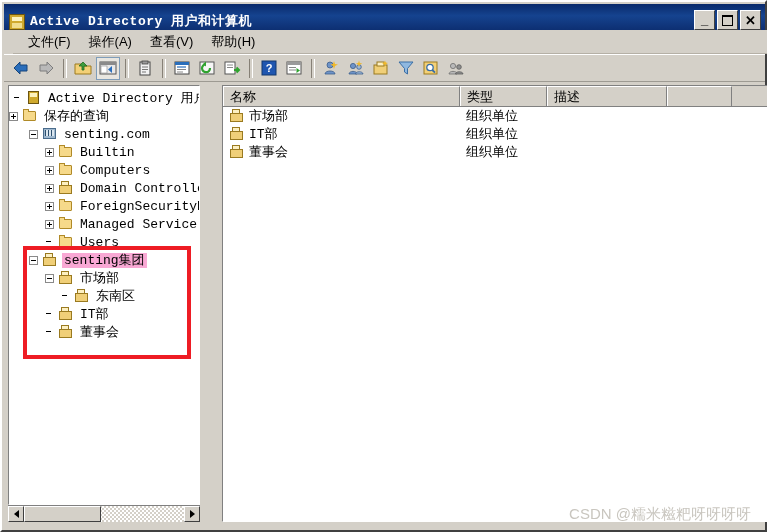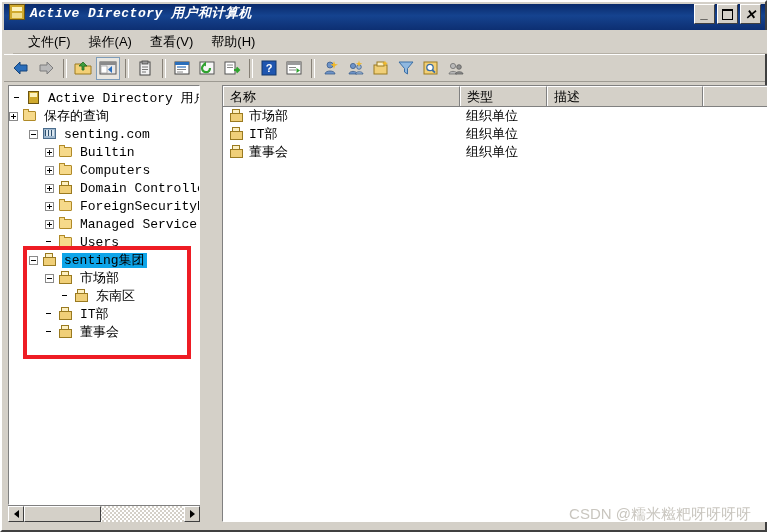--- a/index.html
+++ b/index.html
@@ -12,21 +12,21 @@
     position:relative;width:767px;height:532px;
     background:#d4d0c8;box-sizing:border-box;
     border-left:2px solid #ffffff;border-top:2px solid #ffffff;
     border-right:2px solid #404040;border-bottom:2px solid #404040;
   }
 
   
   .titlebar{
     position:absolute;left:2px;top:2px;width:761px;height:26px;
     background:linear-gradient(to bottom,#0a2a6b 0%,#15438f 45%,#0d2f72 100%);
-    display:flex;align-items:flex-start;box-sizing:border-box;padding:0 2px;font-style:italic;
+    display:flex;align-items:flex-end;box-sizing:border-box;padding:0 2px;
   }
   .title-icon{
     width:16px;height:16px;margin:0 5px 0 3px;position:relative;flex:none;
     background:#cfa92e;border:1px solid #6b5411;box-sizing:border-box;
   }
   .title-icon:before{
     content:"";position:absolute;left:2px;top:2px;width:10px;height:4px;
     background:#fdf3c0;
   }
   .title-icon:after{
@@ -145,21 +145,21 @@
   }
 
   
   .tree{position:absolute;left:0;top:3px;width:340px;}
   .tnode{
     height:18px;display:flex;align-items:center;white-space:nowrap;
     font-size:13px;color:#000;
     font-family:"Liberation Mono","DejaVu Sans Mono",monospace;
   }
   .tnode .lbl{padding:0 2px;line-height:15px;}
-  .tnode.selected .lbl{background:#0ea5e9;}
+  .tnode.selected .lbl{background:#f9a8d4;}
   .expander{
     width:9px;height:9px;background:#ffffff;border:1px solid #8a8a8a;
     position:relative;margin-right:4px;flex:none;box-sizing:border-box;cursor:pointer;
   }
   .expander:before{
     content:"";position:absolute;left:1px;top:3px;width:5px;height:1px;background:#000;
   }
   .expander.plus:after{
     content:"";position:absolute;left:3px;top:1px;width:1px;height:5px;background:#000;
   }
@@ -487,21 +487,21 @@
     <div class="splitter"></div>
 
     <div class="list-pane">
       <div class="lv-header" id="lv-header">
           <div class="lv-col" style="width: 237px;">
             <span>名称</span>
           </div>
           <div class="lv-col" style="width: 87px;">
             <span>类型</span>
           </div>
-          <div class="lv-col" style="width: 156px;">
+          <div class="lv-col" style="width: 120px;">
             <span>描述</span>
           </div>
           <div class="lv-col" style="width: 65px;">
             <span></span>
           </div>
         </div>
       <div class="lv-body" id="lv-body">
           <div class="lv-row">
             <div class="lv-cell name" style="width: 237px;">
               <span class="ico ico-ou"></span>

